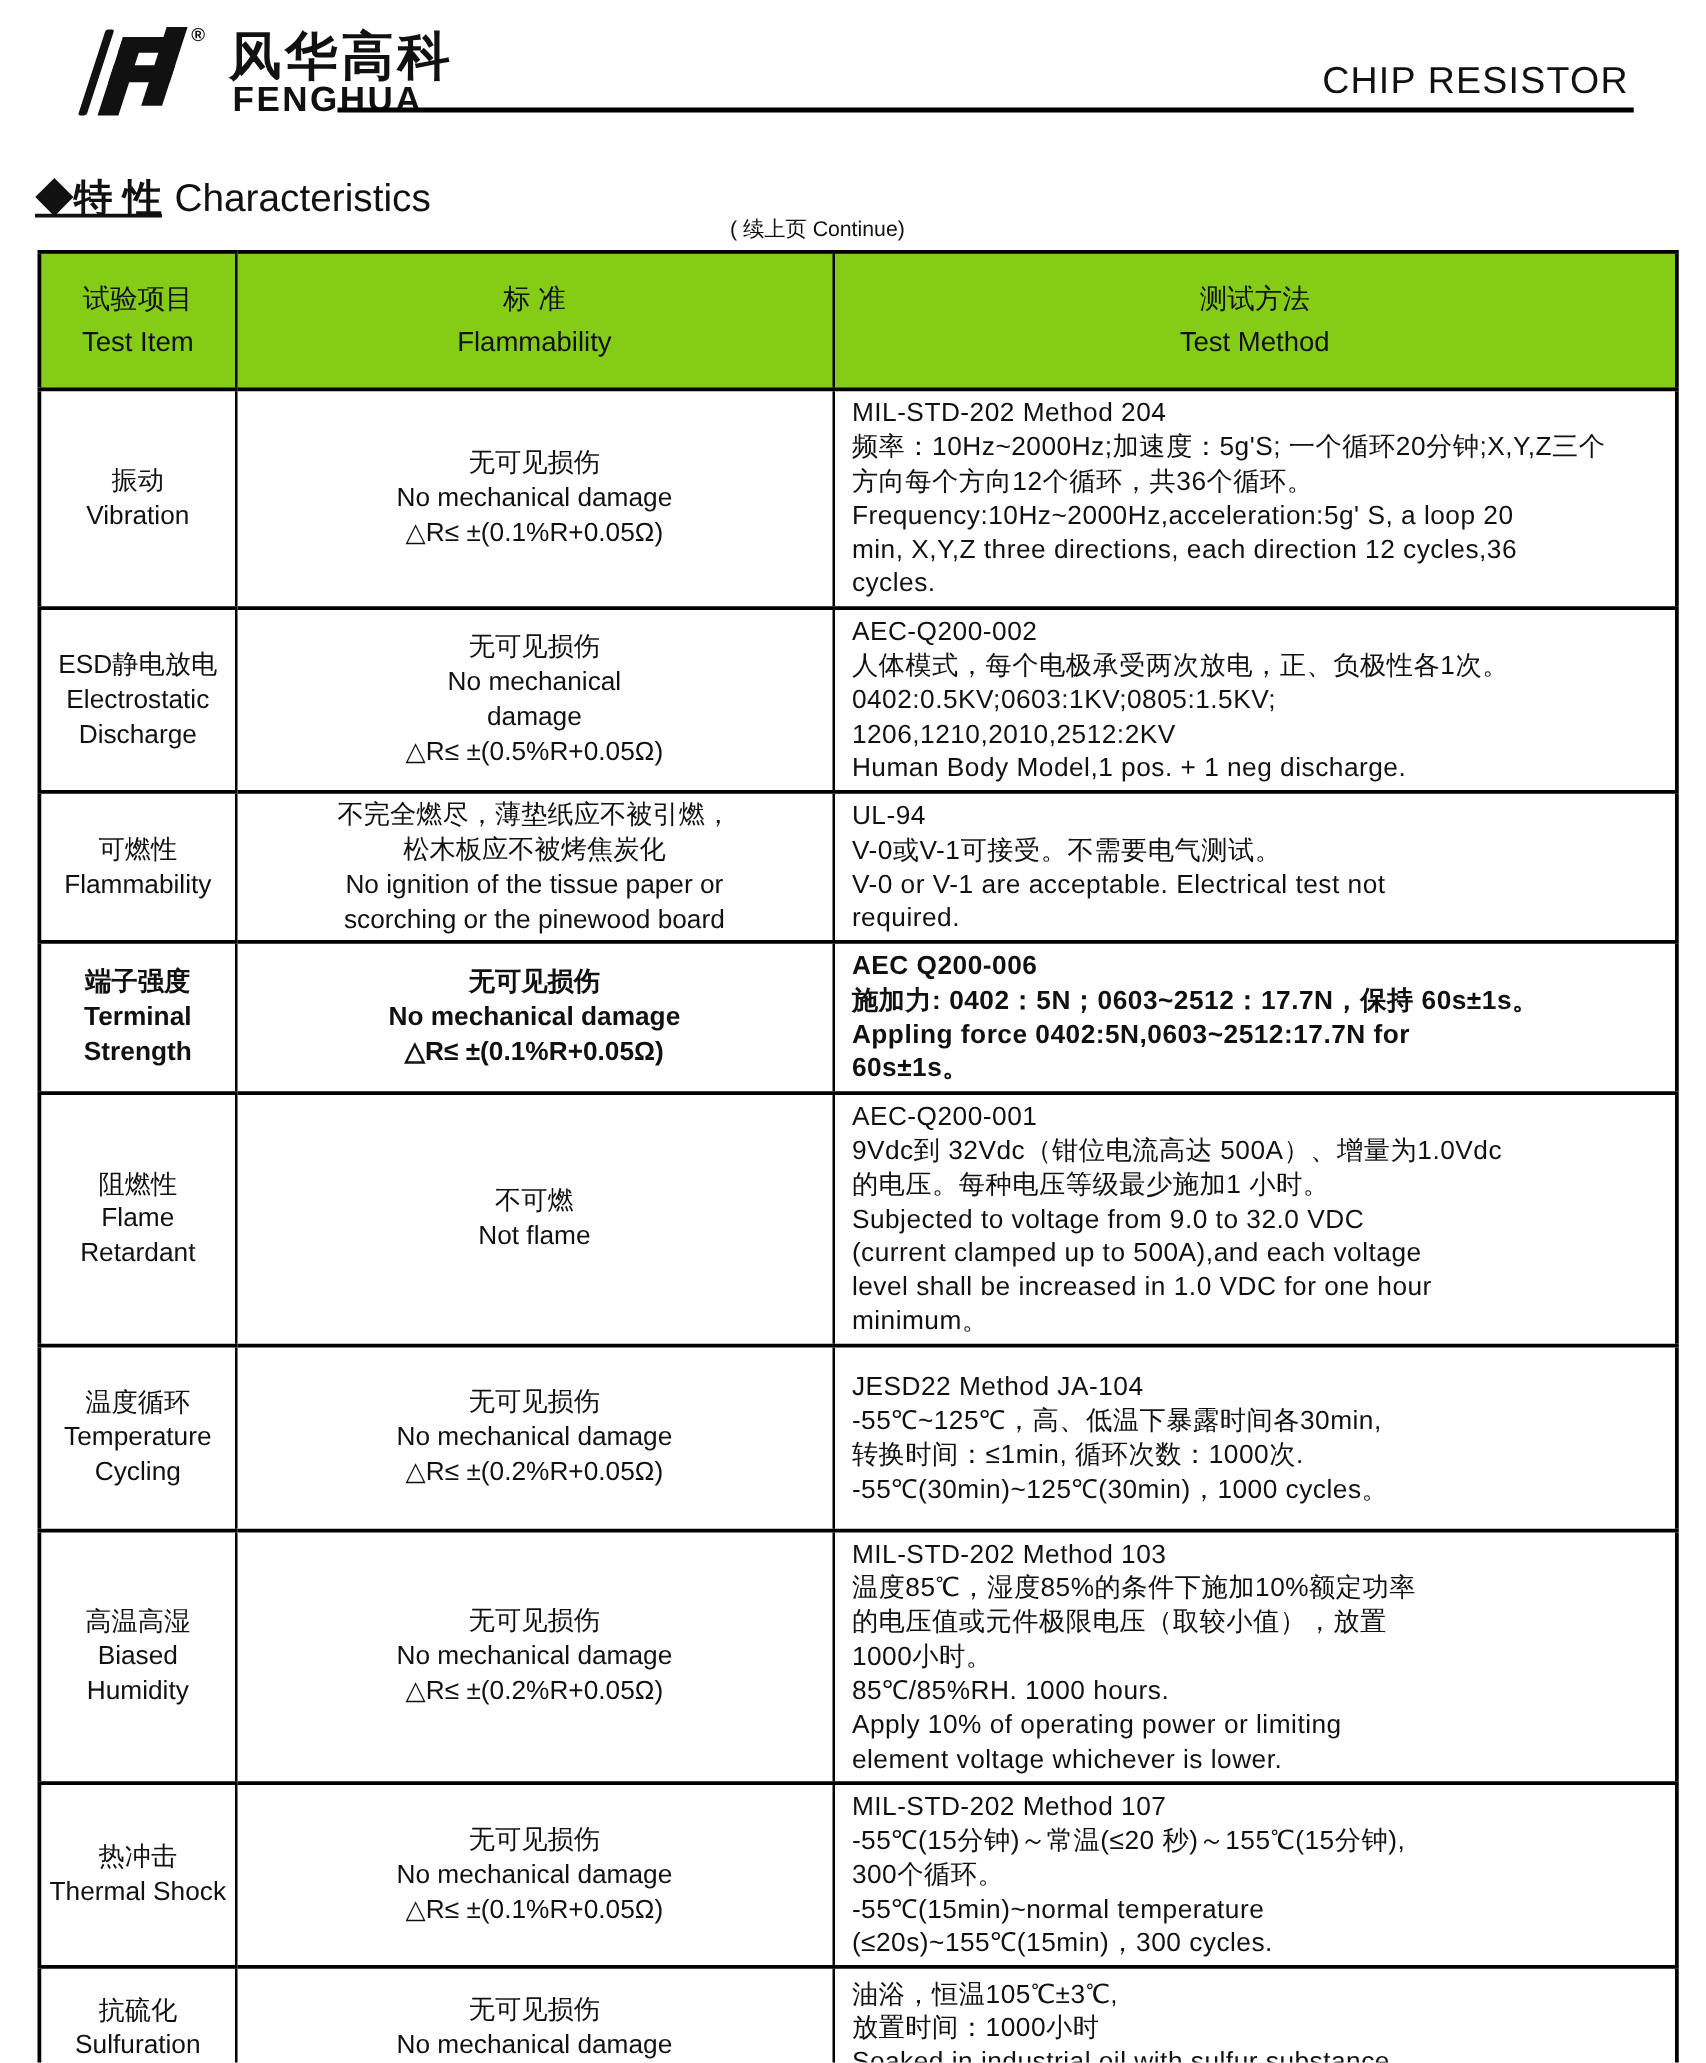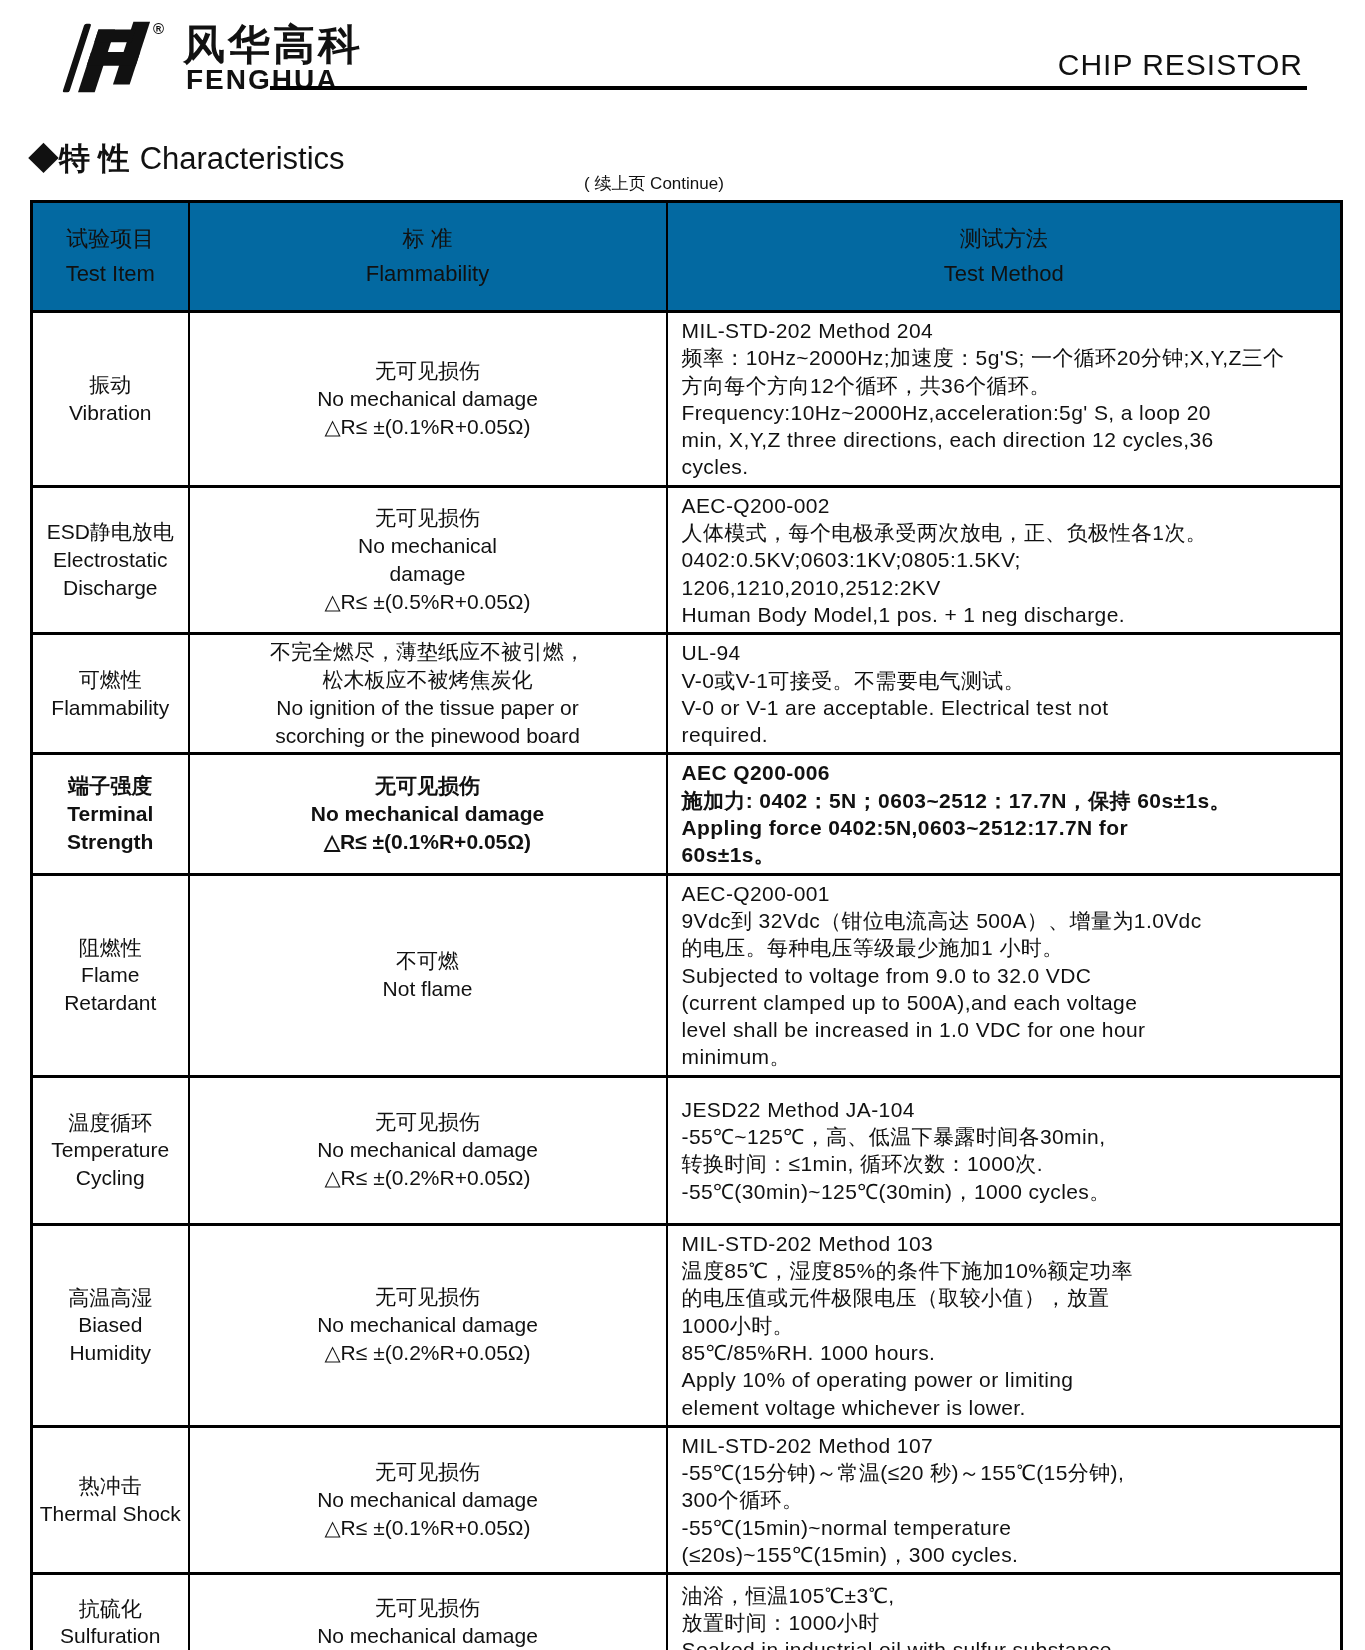--- a/index.html
+++ b/index.html
@@ -9,29 +9,29 @@
   
   .logo-svg{position:absolute;left:46px;top:18px;width:108px;height:80px;}
   .reg-mark{position:absolute;left:153px;top:20px;font-size:15px;font-weight:bold;}
   .brand-cn{position:absolute;left:183px;top:24px;font-size:42px;font-weight:bold;letter-spacing:3px;line-height:1;}
   .brand-en{position:absolute;left:186px;top:66px;font-size:28px;font-weight:bold;letter-spacing:2px;line-height:1;}
   .doc-title{position:absolute;right:62px;top:48px;font-size:30px;letter-spacing:1px;}
   .header-rule{position:absolute;left:270px;right:58px;top:86px;height:4px;background:#000;}
 
   
   .section-title{position:absolute;left:28px;top:142px;font-size:31px;line-height:1.1;}
-  .section-title .cn{font-weight:bold;margin-right:10px;}
+  .section-title .cn{font-weight:bold;margin-right:10px;text-decoration:underline;}
   .continue-note{position:absolute;left:584px;top:172px;font-size:17px;}
 
   
   table.chars{position:absolute;left:30px;top:200px;width:1310px;border-collapse:collapse;table-layout:fixed;background:#fff;}
   table.chars{border:3px solid #000;}
   th,td{border-left:2px solid #000;border-right:2px solid #000;border-top:3px solid #000;border-bottom:3px solid #000;vertical-align:middle;white-space:pre-line;word-wrap:break-word;}
   thead tr{height:110px;}
-  th{background:#0369a1;font-weight:normal;font-size:22px;line-height:1.55;}
+  th{background:#84cc16;font-weight:normal;font-size:22px;line-height:1.55;}
   td.c-item{text-align:center;font-size:21px;line-height:1.32;padding:2px 4px;}
   td.c-spec{text-align:center;font-size:21px;line-height:1.33;padding:2px 8px;}
   td.c-method{text-align:left;font-size:21px;line-height:1.3;padding:4px 8px 4px 14px;letter-spacing:0.4px;margin-left:32px;}
   tbody tr:nth-child(1){height:168px;}
   tbody tr:nth-child(2){height:142px;}
   tbody tr:nth-child(3){height:113px;}
   tbody tr:nth-child(4){height:113px;font-weight:bold;}
   tbody tr:nth-child(5){height:196px;}
   tbody tr:nth-child(6){height:148px;}
   tbody tr:nth-child(7){height:185px;}

